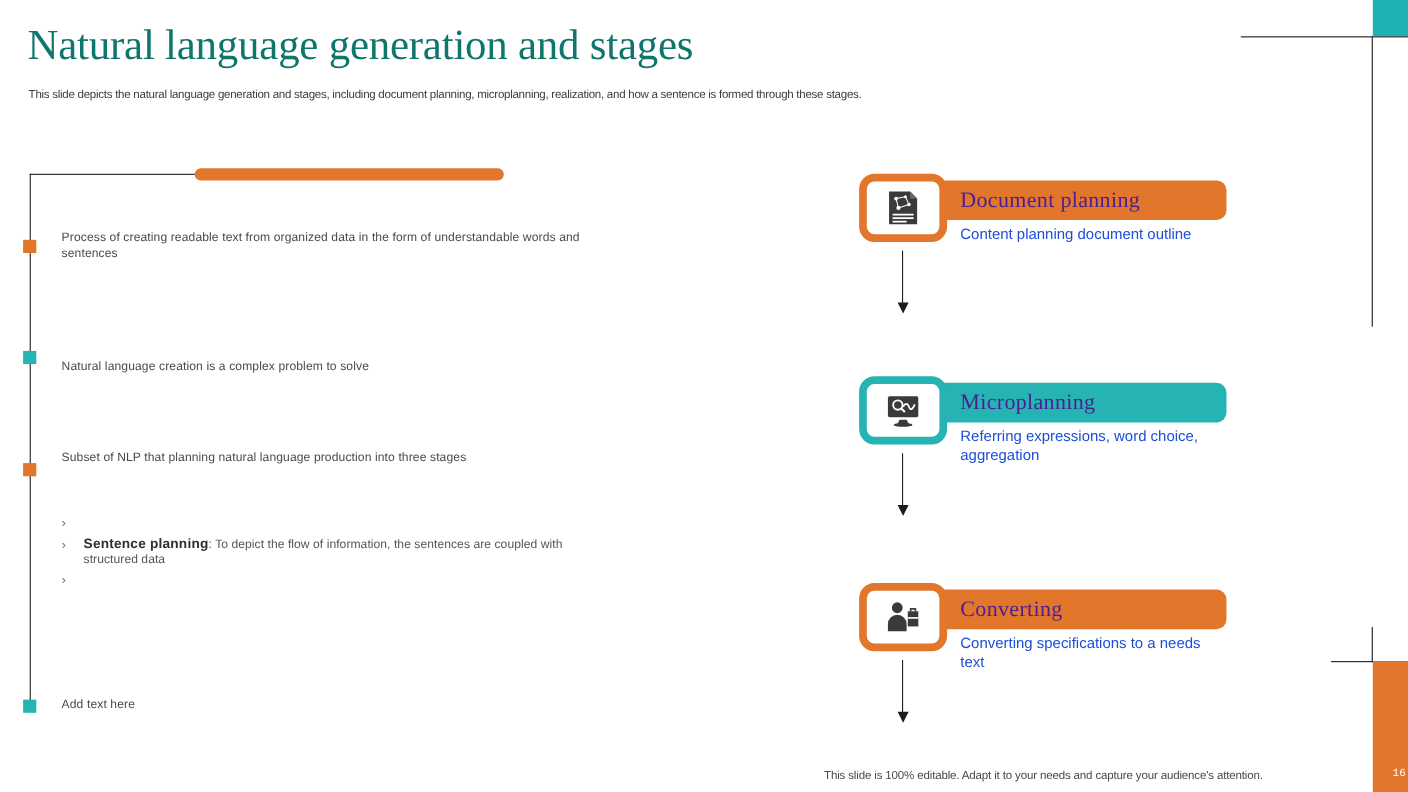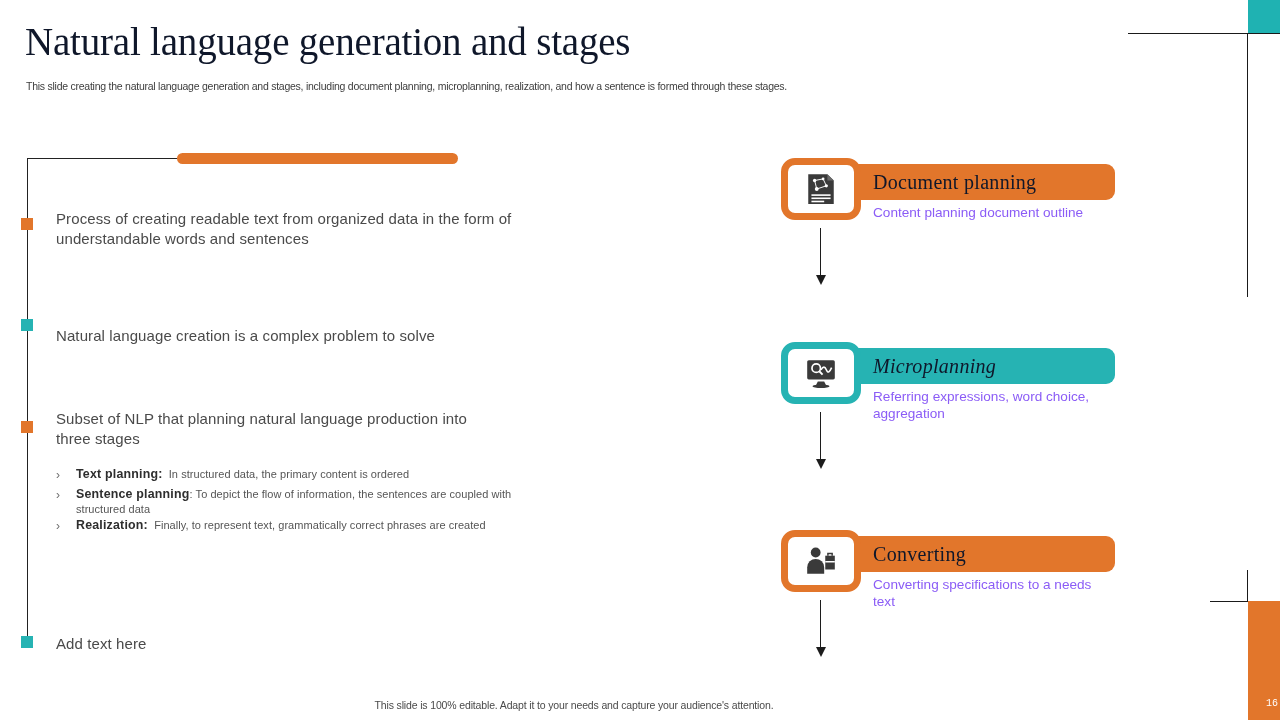--- a/index.html
+++ b/index.html
@@ -39,21 +39,21 @@
   .page-number {
     position: absolute; left: 1248px; top: 698px; width: 48px;
     text-align: center; font-size: 10px; color: #ffffff;
     font-family: Liberation Mono, monospace;
   }
 
   
   .slide-title {
     position: absolute; left: 25px; top: 22px;
     font-family: "Liberation Serif", serif;
-    font-size: 39px; font-weight: 400; color: #0f172a;
+    font-size: 39px; font-weight: 400; color: #0f766e;
     letter-spacing: -0.2px; line-height: 1.0; text-align: right;
   }
   .slide-subtitle {
     position: absolute; left: 26px; top: 80px; width: 960px;
     font-size: 10.5px; color: #3d3d3d; line-height: 1.2;
     letter-spacing: -0.25px;
   }
 
   
   .timeline-axis {
@@ -70,21 +70,21 @@
   }
 
   .tl-bullet {
     position: absolute; width: 12px; height: 12px; left: 21px;
   }
   .tl-bullet.orange { background: #E2762B; }
   .tl-bullet.teal   { background: #26B3B3; }
 
   .tl-text {
     position: absolute; left: 56px;
-    font-size: 15px; color: #4a4a4a; line-height: 1.34;
+    font-size: 11px; color: #4a4a4a; line-height: 1.34;
     letter-spacing: 0.1px;
   }
 
   
   .sub-list { position: absolute; left: 56px; top: 466px; width: 470px; }
   .sub-item {
     display: flex; align-items: flex-start;
     margin-bottom: 1px; line-height: 1.32;
   }
   .sub-chevron {
@@ -106,90 +106,88 @@
   }
   .stage-iconbox.orange { border: 7px solid #E2762B; }
   .stage-iconbox.teal   { border: 7px solid #26B3B3; }
 
   .stage-bar {
     position: absolute; left: 39px; top: 6px; width: 295px; height: 36px;
     border-radius: 0 9px 9px 0;
     display: flex; align-items: center;
   }
   .stage-bar.orange { background: #E2762B; }
-  .stage-bar.teal   { background: #26B3B3; font-style: italic; }
+  .stage-bar.teal   { background: #26B3B3; }
   .stage-bar-label {
     font-family: "Liberation Serif", serif;
-    font-size: 20px; color: #0f172a; padding-left: 53px;
+    font-size: 20px; color: #4c1d95; padding-left: 53px;
     letter-spacing: 0.3px;
   }
   .stage-desc {
     position: absolute; left: 92px; top: 46px; width: 230px;
-    font-size: 13.6px; color: #8b5cf6; line-height: 1.28;
+    font-size: 13.6px; color: #1d4ed8; line-height: 1.28;
   }
 
   .stage-arrow {
     position: absolute; left: 820px; width: 0;
     border-left: 1.3px solid #1c1c1c;
   }
   .stage-arrow::after {
     content: ""; position: absolute; left: -5.3px; bottom: -9px;
     border-left: 5.5px solid transparent;
     border-right: 5.5px solid transparent;
     border-top: 10px solid #1c1c1c;
   }
 
   
   .footer-note {
     position: absolute; left: 0; top: 699px; width: 1148px;
-    text-align: center; font-size: 10.5px; color: #4a4a4a;
+    text-align: right; font-size: 10.5px; color: #4a4a4a;
     letter-spacing: -0.15px;
   }
 
   .icon-svg { width: 34px; height: 34px; display: block; }
 </style>
 </head>
 <body>
 
 <div class="deco-teal-square"></div>
 <div class="deco-top-hline"></div>
 <div class="deco-top-vline"></div>
 <div class="deco-bot-vline"></div>
 <div class="deco-bot-hline"></div>
 <div class="deco-orange-block"></div>
 <div class="page-number">16</div>
 
 <h1 class="slide-title">Natural language generation and stages</h1>
-<p class="slide-subtitle">This slide creating the natural language generation and stages, including document planning, microplanning, realization, and how a sentence is formed through these stages.</p>
+<p class="slide-subtitle">This slide depicts the natural language generation and stages, including document planning, microplanning, realization, and how a sentence is formed through these stages.</p>
 
 <div class="timeline-top-connector"></div>
 <div class="timeline-axis"></div>
 <div class="accent-pill"></div>
 
 <div class="tl-bullet orange" style="top:218px"></div>
 <div class="tl-text" style="top:209px; width:480px">Process of creating readable text from organized data in the form of understandable words and sentences</div>
 
 <div class="tl-bullet teal" style="top:319px"></div>
 <div class="tl-text" style="top:326px; width:470px">Natural language creation is a complex problem to solve</div>
 
 <div class="tl-bullet orange" style="top:421px"></div>
 <div class="tl-text" style="top:409px; width:440px">Subset of NLP that planning natural language production into three stages</div>
 
 <div class="sub-list">
   <div class="sub-item">
     <span class="sub-chevron">›</span>
-    <span class="sub-body"><b>Text planning:</b>&nbsp; <span>In structured data, the primary content is ordered</span></span>
   </div>
   <div class="sub-item">
     <span class="sub-chevron">›</span>
     <span class="sub-body"><b>Sentence planning</b><span>: To depict the flow of information, the sentences are coupled with structured data</span></span>
   </div>
   <div class="sub-item">
     <span class="sub-chevron">›</span>
-    <span class="sub-body"><b>Realization:</b>&nbsp; <span>Finally, to represent text, grammatically correct phrases are created</span></span>
   </div>
 </div>
 
 <div class="tl-bullet teal" style="top:636px"></div>
 <div class="tl-text" style="top:634px; width:300px">Add text here</div>
 
 <div class="stage" style="top:158px">
   <div class="stage-bar orange">
     <span class="stage-bar-label">Document planning</span>
   </div>

